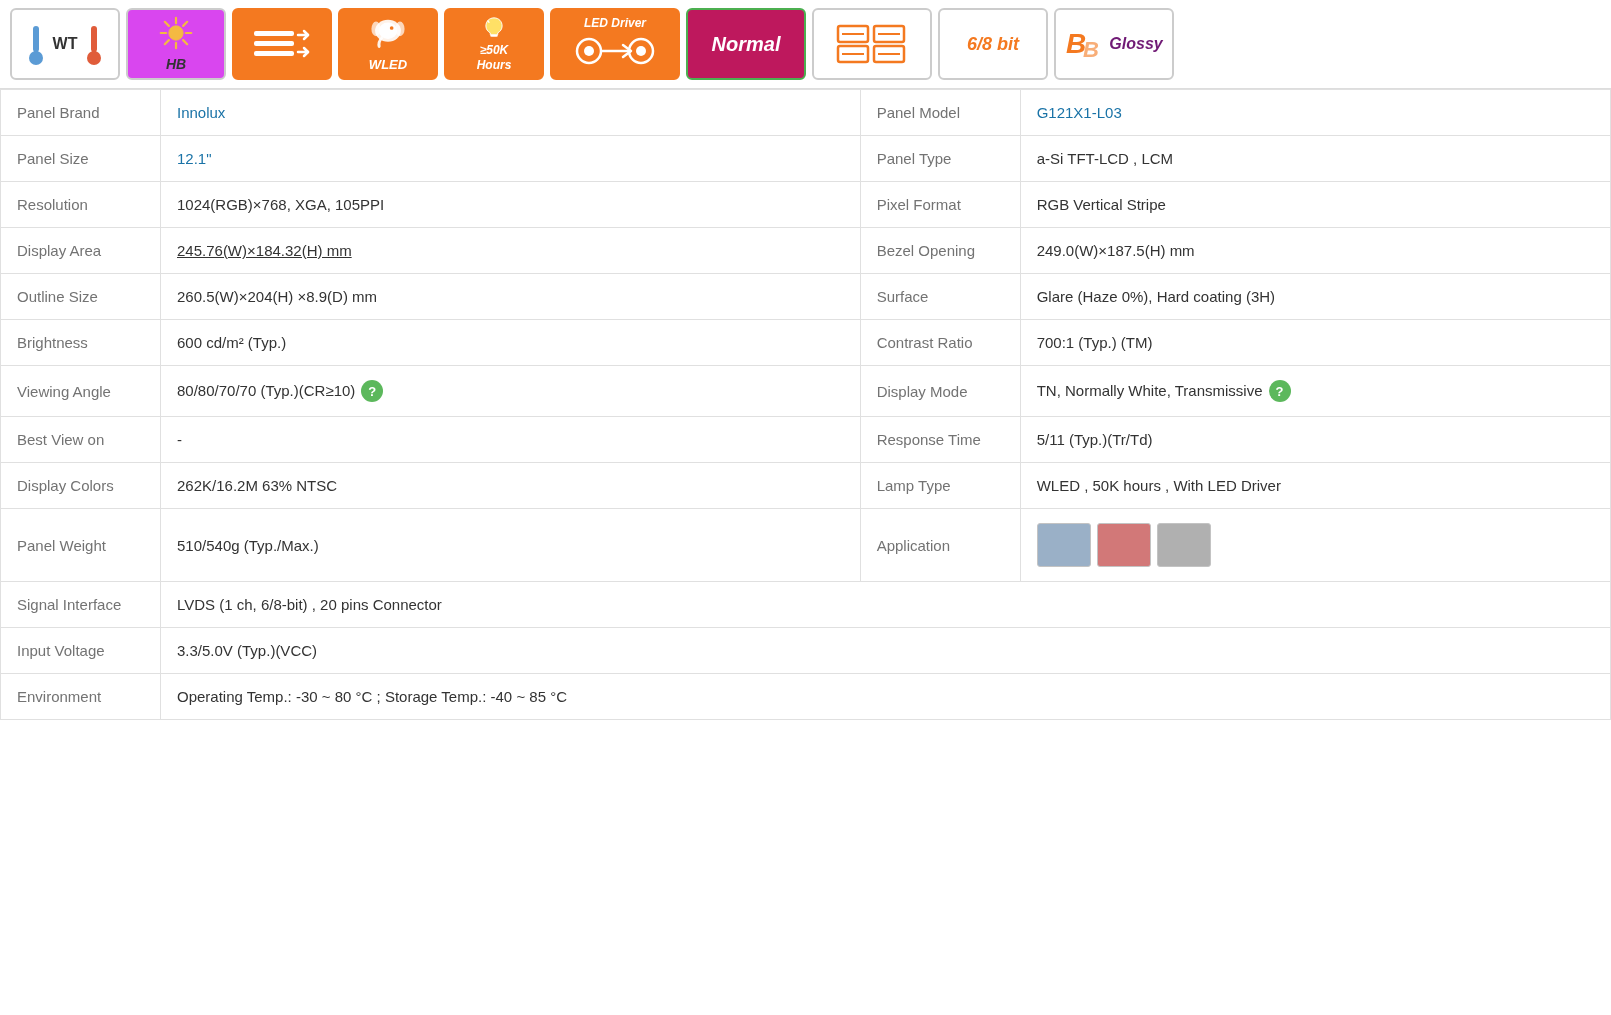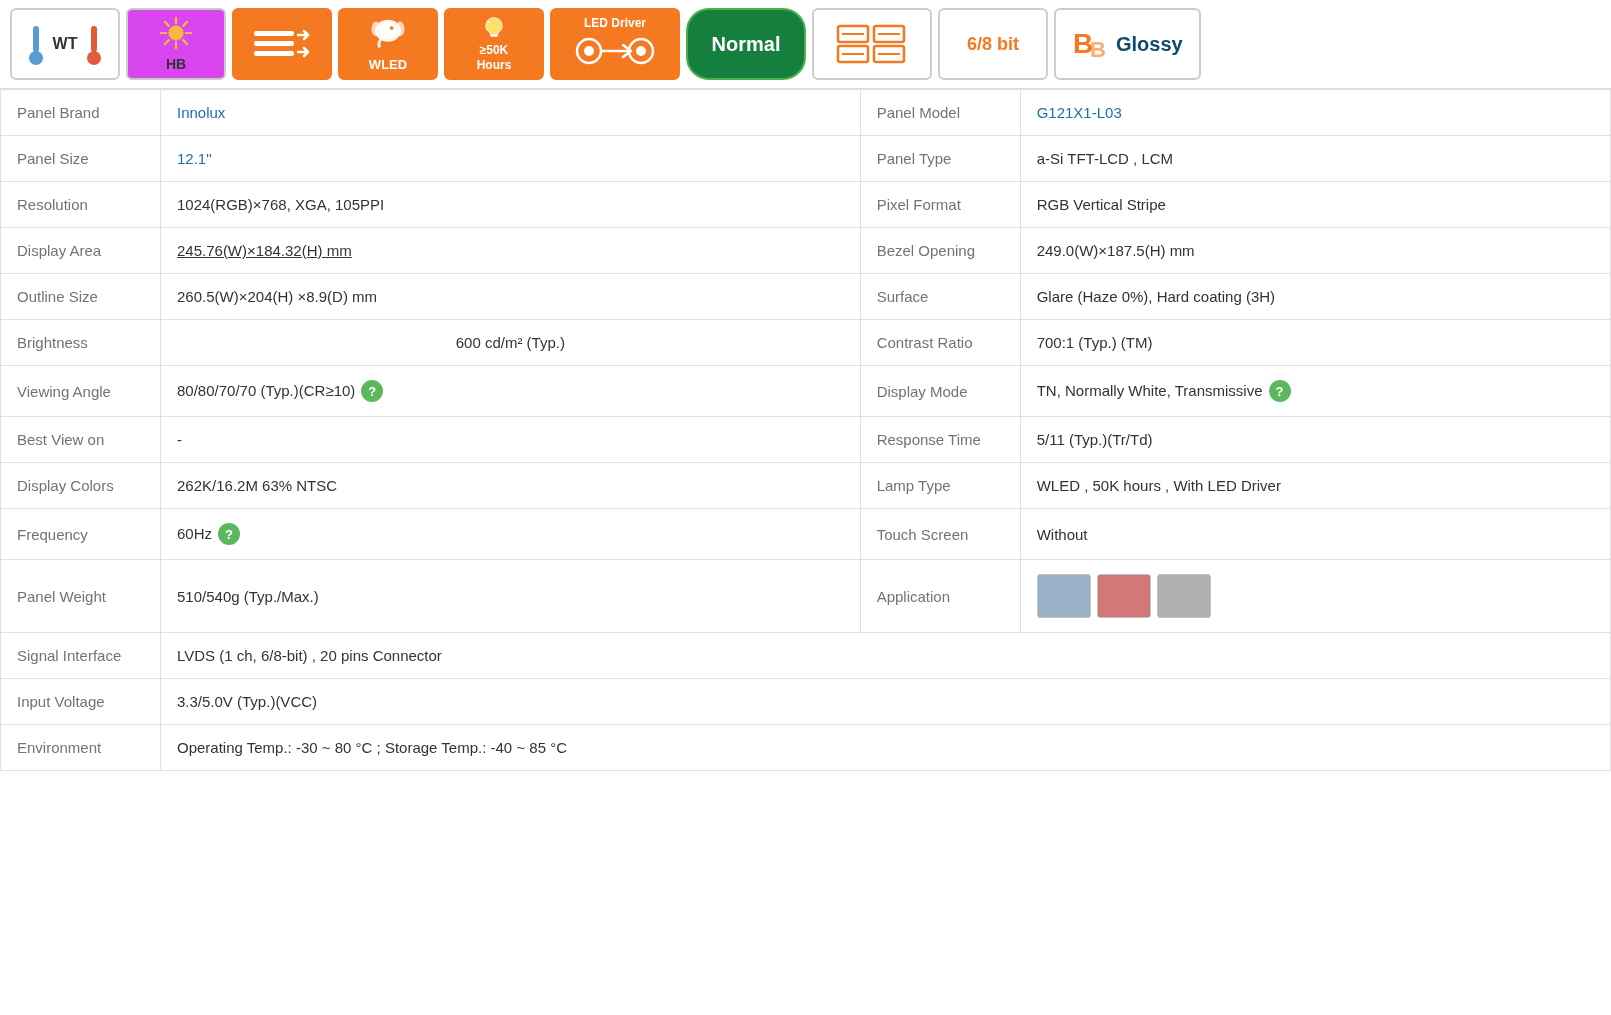--- a/index.html
+++ b/index.html
@@ -21,29 +21,30 @@
       border-bottom: 1px solid #ddd;
     }
 
     .icon-badge {
       display: flex;
       align-items: center;
       justify-content: center;
       border-radius: 6px;
       height: 72px;
       min-width: 100px;
-      padding: 6px 16px;
+      padding: 6px 5px;
       font-weight: bold;
       font-size: 15px;
       gap: 6px;
       border: 2px solid #ddd;
       background: #fff;
       color: #333;
       position: relative;
       flex-direction: column;
+      font-style: italic;
     }
 
     .icon-badge.orange-bg {
       background: #f47920;
       border-color: #f47920;
       color: #fff;
     }
     .icon-badge.green-bg {
       background: #4caf50;
       border-color: #4caf50;
@@ -224,21 +225,21 @@
 
       <line x1="26" y1="18" x2="54" y2="18" stroke="#fff" stroke-width="2.5"></line>
 
       <polyline points="48,12 56,18 48,24" fill="none" stroke="#fff" stroke-width="2.5" stroke-linecap="round" stroke-linejoin="round"></polyline>
 
       <circle cx="66" cy="18" r="12" fill="none" stroke="#fff" stroke-width="2.5"></circle>
       <circle cx="66" cy="18" r="5" fill="#fff"></circle>
     </svg>
   </div>
 
-  <div class="icon-badge green-bg" style="min-width:120px;background:#15803d;border-color:#4caf50;border-radius:23px;">
+  <div class="icon-badge green-bg" style="min-width:120px;background:#be185d;border-color:#4caf50;">
     <span style="font-weight:bold;font-size:20px;color:#fff;">Normal</span>
   </div>
 
   <div class="icon-badge" style="min-width:120px;border:2px solid #ccc;">
     <svg width="72" height="42" viewBox="0 0 72 42">
 
       <rect x="2" y="3" width="30" height="16" rx="2" fill="none" stroke="#f47920" stroke-width="2.5"></rect>
       <rect x="38" y="3" width="30" height="16" rx="2" fill="none" stroke="#f47920" stroke-width="2.5"></rect>
 
       <rect x="2" y="23" width="30" height="16" rx="2" fill="none" stroke="#f47920" stroke-width="2.5"></rect>
@@ -258,21 +259,21 @@
     <span style="font-weight:bold;font-size:18px;color:#f47920;">6/8 bit</span>
   </div>
 
   <div class="icon-badge" style="border:2px solid #ccc;min-width:120px;">
     <div style="display:flex;align-items:center;gap:4px;">
 
       <svg width="40" height="42" viewBox="0 0 40 42">
         <text x="1" y="30" font-family="Arial" font-weight="bold" font-size="28" fill="#f47920">B</text>
         <text x="18" y="34" font-family="Arial" font-weight="bold" font-size="22" fill="#f47920" opacity="0.6">B</text>
       </svg>
-      <span style="font-weight:bold;font-size:20px;color:#0c4a6e;">Glossy</span>
+      <span style="font-weight:bold;font-size:16px;color:#701a75;">Glossy</span>
     </div>
   </div>
 
 </div>
 
 <div class="spec-table-wrap">
   <table class="spec-table">
     <tbody id="spec-tbody">
     <tr>
           <td class="label-cell">Panel Brand</td>
@@ -299,47 +300,41 @@
           <td class="value-cell">249.0(W)×187.5(H) mm</td>
         </tr>
         <tr>
           <td class="label-cell">Outline Size</td>
           <td class="value-cell" style="min-width: 340px;">260.5(W)×204(H) ×8.9(D) mm</td>
           <td class="label-cell">Surface</td>
           <td class="value-cell">Glare (Haze 0%), Hard coating (3H)</td>
         </tr>
         <tr>
           <td class="label-cell">Brightness</td>
-          <td class="value-cell" style="min-width: 340px; text-align: center;">600 cd/m² (Typ.)</td>
+          <td class="value-cell" style="min-width: 340px;">600 cd/m² (Typ.)</td>
           <td class="label-cell">Contrast Ratio</td>
           <td class="value-cell">700:1 (Typ.) (TM)</td>
         </tr>
         <tr>
           <td class="label-cell">Viewing Angle</td>
           <td class="value-cell" style="min-width: 340px;">80/80/70/70 (Typ.)(CR≥10)<span class="help-icon">?</span></td>
           <td class="label-cell">Display Mode</td>
           <td class="value-cell">TN, Normally White, Transmissive<span class="help-icon">?</span></td>
         </tr>
         <tr>
           <td class="label-cell">Best View on</td>
           <td class="value-cell" style="min-width: 340px;">-</td>
           <td class="label-cell">Response Time</td>
           <td class="value-cell">5/11 (Typ.)(Tr/Td)</td>
         </tr>
         <tr>
           <td class="label-cell">Display Colors</td>
           <td class="value-cell" style="min-width: 340px;">262K/16.2M   63% NTSC</td>
           <td class="label-cell">Lamp Type</td>
           <td class="value-cell">WLED , 50K hours , With LED Driver</td>
-        </tr>
-        <tr>
-          <td class="label-cell">Frequency</td>
-          <td class="value-cell" style="min-width: 340px;">60Hz<span class="help-icon">?</span></td>
-          <td class="label-cell">Touch Screen</td>
-          <td class="value-cell">Without</td>
         </tr>
         <tr>
           <td class="label-cell">Panel Weight</td>
           <td class="value-cell" style="min-width: 340px;">510/540g (Typ./Max.)</td>
           <td class="label-cell">Application</td>
           <td class="value-cell">
             <div class="app-icons">
               <div class="app-icon-box" style="background: rgb(112, 144, 176); opacity: 0.7;"></div>
               <div class="app-icon-box" style="background: rgb(192, 64, 64); opacity: 0.7;"></div>
               <div class="app-icon-box" style="background: rgb(144, 144, 144); opacity: 0.7;"></div>

